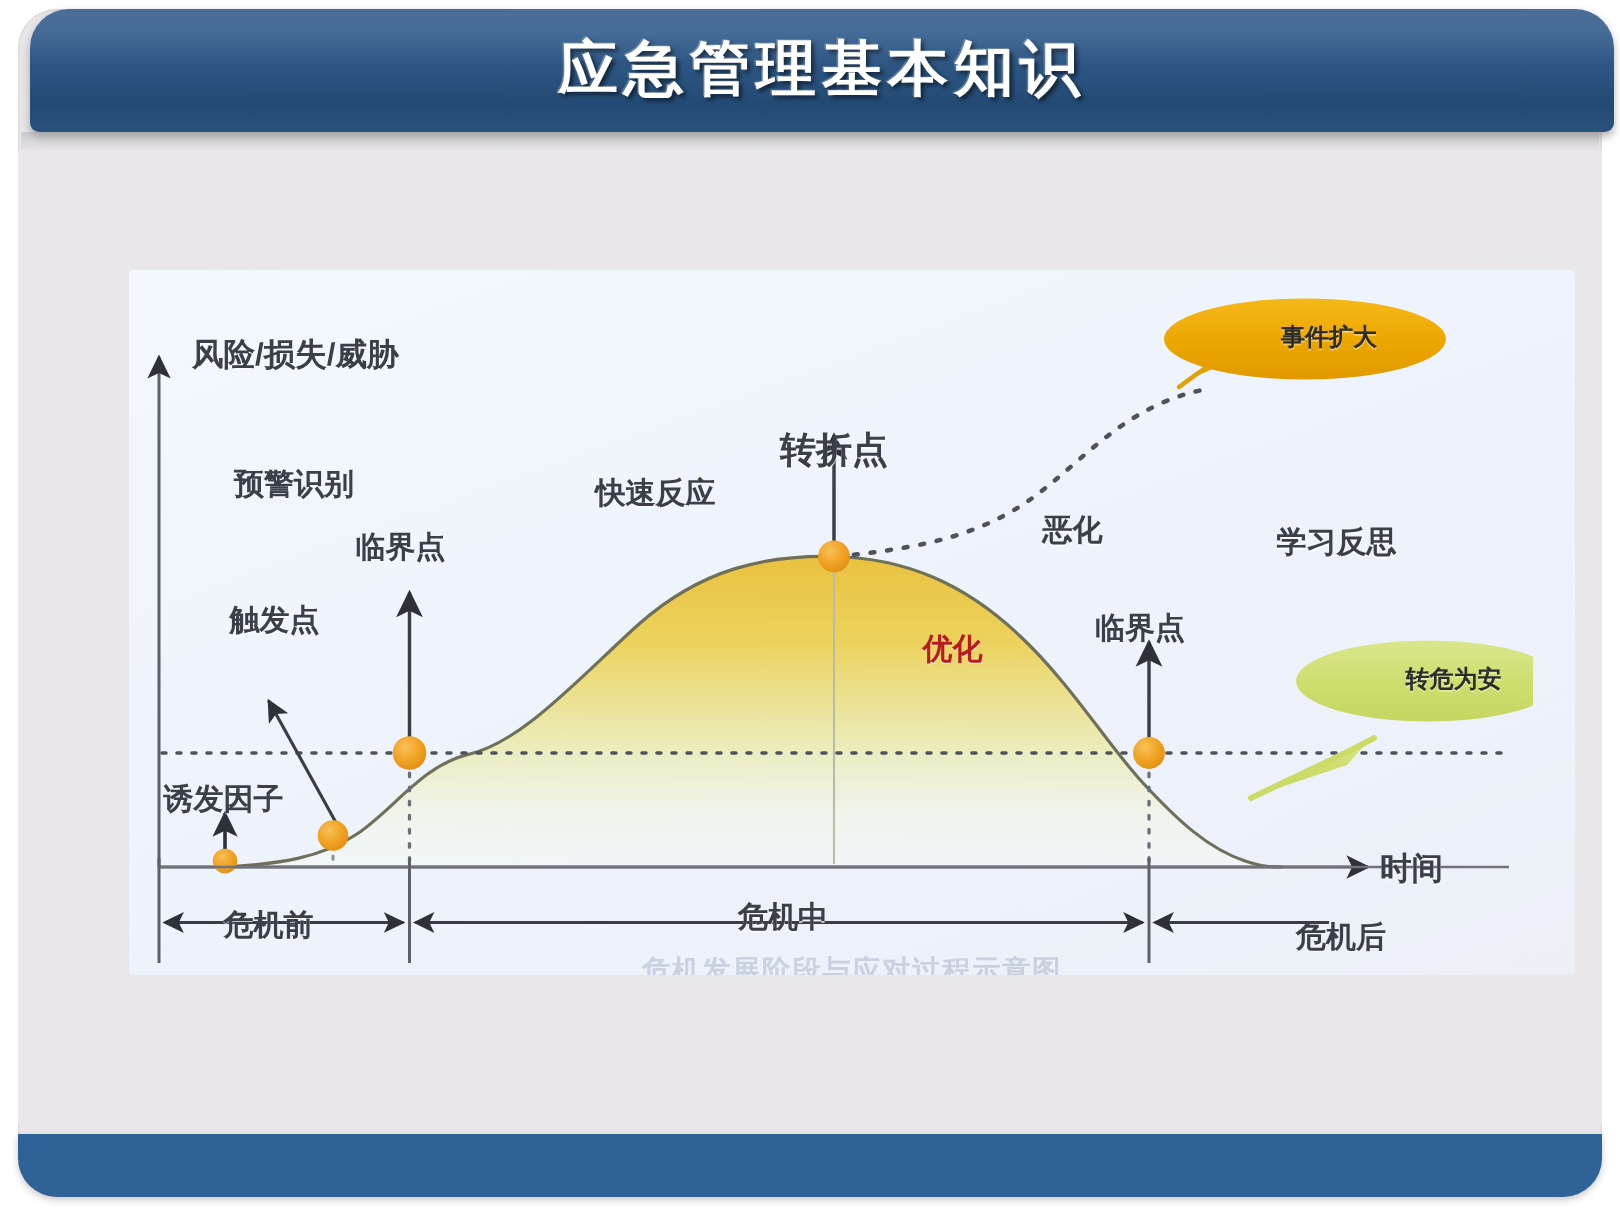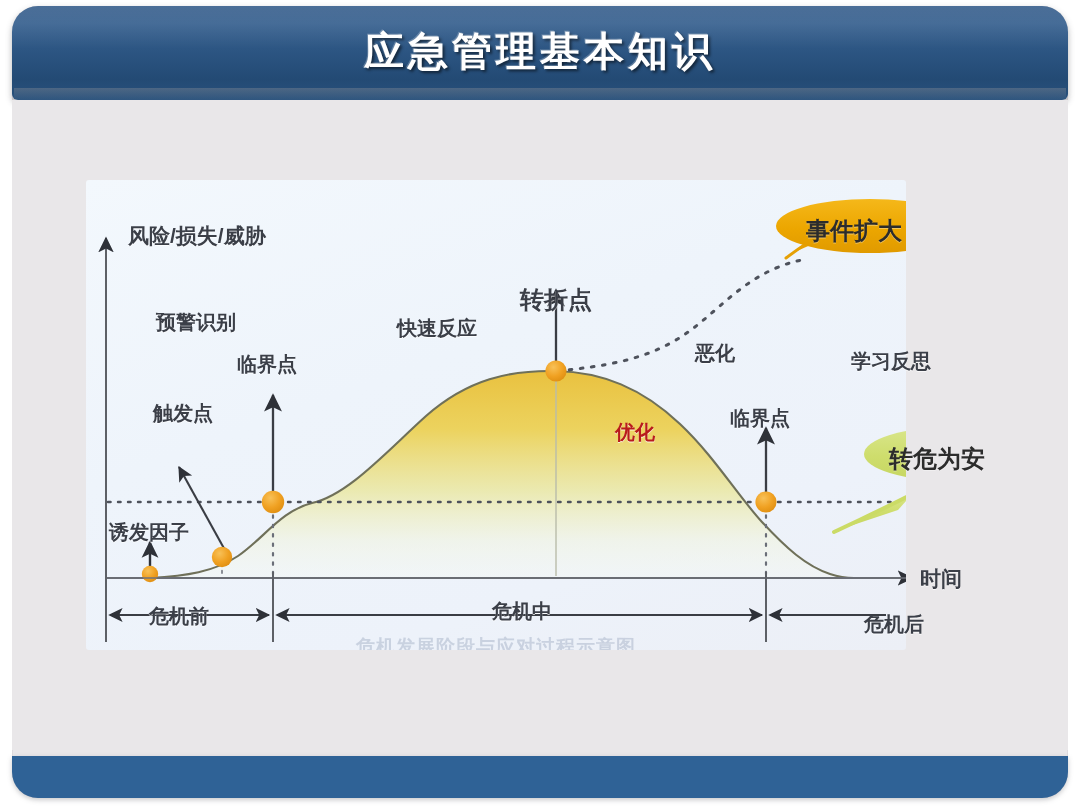--- a/index.html
+++ b/index.html
@@ -27,24 +27,24 @@
     width: 1056px;
     height: 792px;
     background: #e9e7e9;
     border-radius: 26px 26px 26px 26px;
     box-shadow: 0 0 0 1px #dedbde inset;
   }
 
   
   .banner {
     position: absolute;
-    left: 12px;
+    left: 20px;
     top: 6px;
     width: 1056px;
-    height: 94px;
+    height: 82px;
     border-radius: 26px 26px 6px 6px;
     background: linear-gradient(180deg, #2d5686 0%, #355f8e 18%, #2c5582 48%, #234a74 78%, #29527d 100%);
     box-shadow: 0 3px 6px rgba(90,90,95,.45);
     overflow: hidden;
   }
   .banner::after {
     content: "";
     position: absolute;
     left: 0; top: 0; right: 0; height: 46%;
     background: linear-gradient(180deg, rgba(255,255,255,.14), rgba(255,255,255,0));
@@ -93,21 +93,21 @@
     background: #2f6296;
     border-radius: 0 0 26px 26px;
     box-shadow: 0 2px 5px rgba(100,100,105,.35);
   }
 
   
   .chart-panel {
     position: absolute;
     left: 86px;
     top: 180px;
-    width: 820px;
+    width: 964px;
     height: 470px;
     background: linear-gradient(160deg, #f3f8fd 0%, #eef4fb 40%, #edf2fa 75%, #eceff6 100%);
     border-radius: 3px;
     overflow: hidden;
   }
   .chart-svg {
     position: absolute;
     left: 0;
     top: 0;
     display: block;
@@ -135,23 +135,24 @@
   .lbl-learn   { left: 851px; top: 303px;  font-size: 20px; margin-top: 45px; }
   .lbl-pre     { left: 149px; top: 603px;  font-size: 20px; }
   .lbl-during  { left: 492px; top: 598px;  font-size: 20px; }
   .lbl-post    { left: 864px; top: 611px;  font-size: 20px; }
 
   
   .callout-text {
     position: absolute;
     color: #2c2c2c;
     font-weight: bold;
-    font-size: 24px;
+    font-size: 16px;
     white-space: nowrap;
     text-shadow: 0 1px 0 rgba(255,255,255,.35);
+    margin-left: 48px;
   }
   .callout-escalate { left: 806px; top: 215px; }
   .callout-safe     { left: 889px; top: 443px; }
 
   
   .panel-caption {
     position: absolute;
     left: 0;
     right: 0;
     bottom: -10px;

